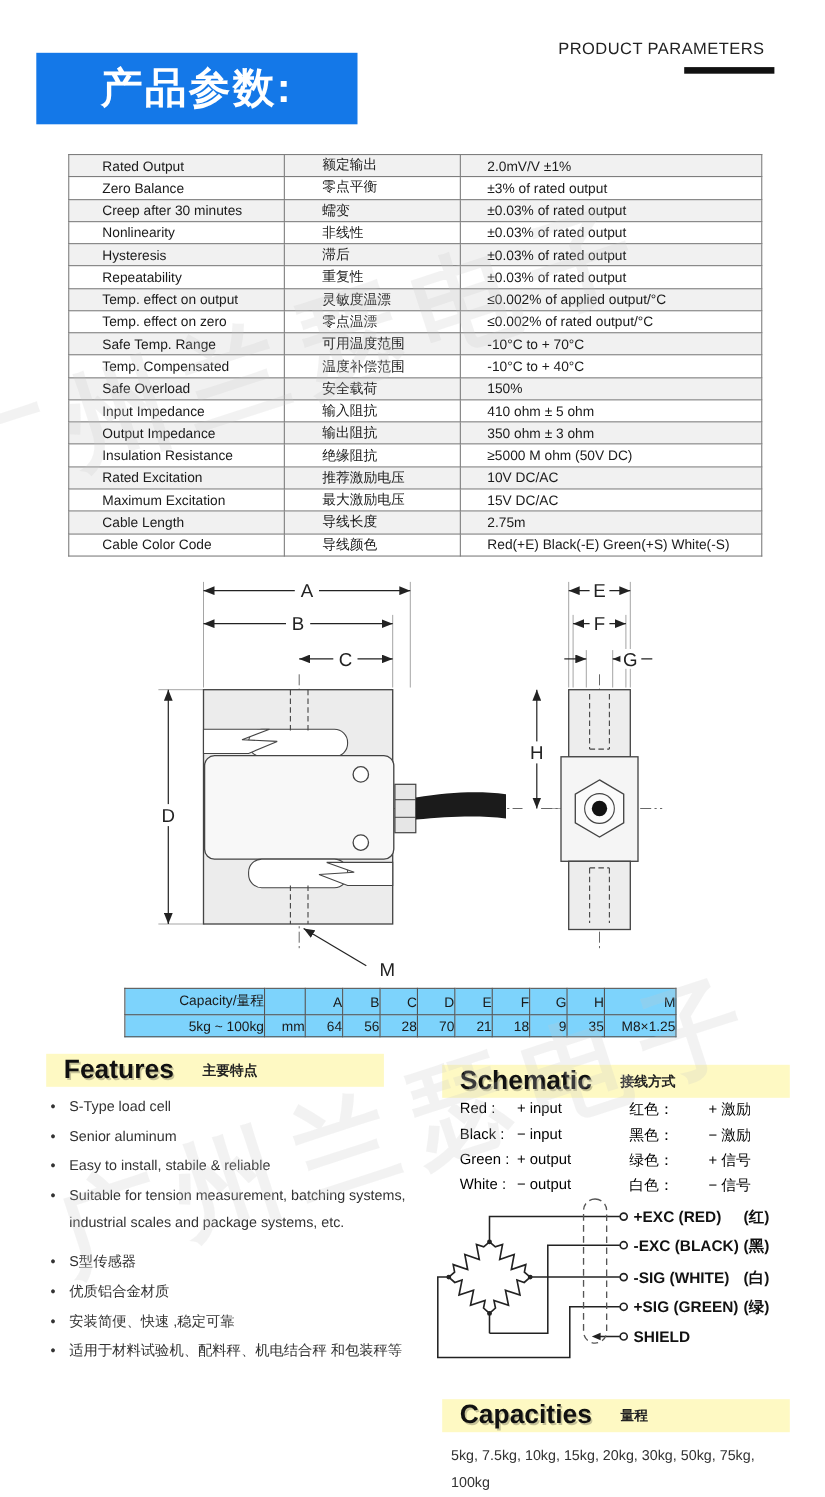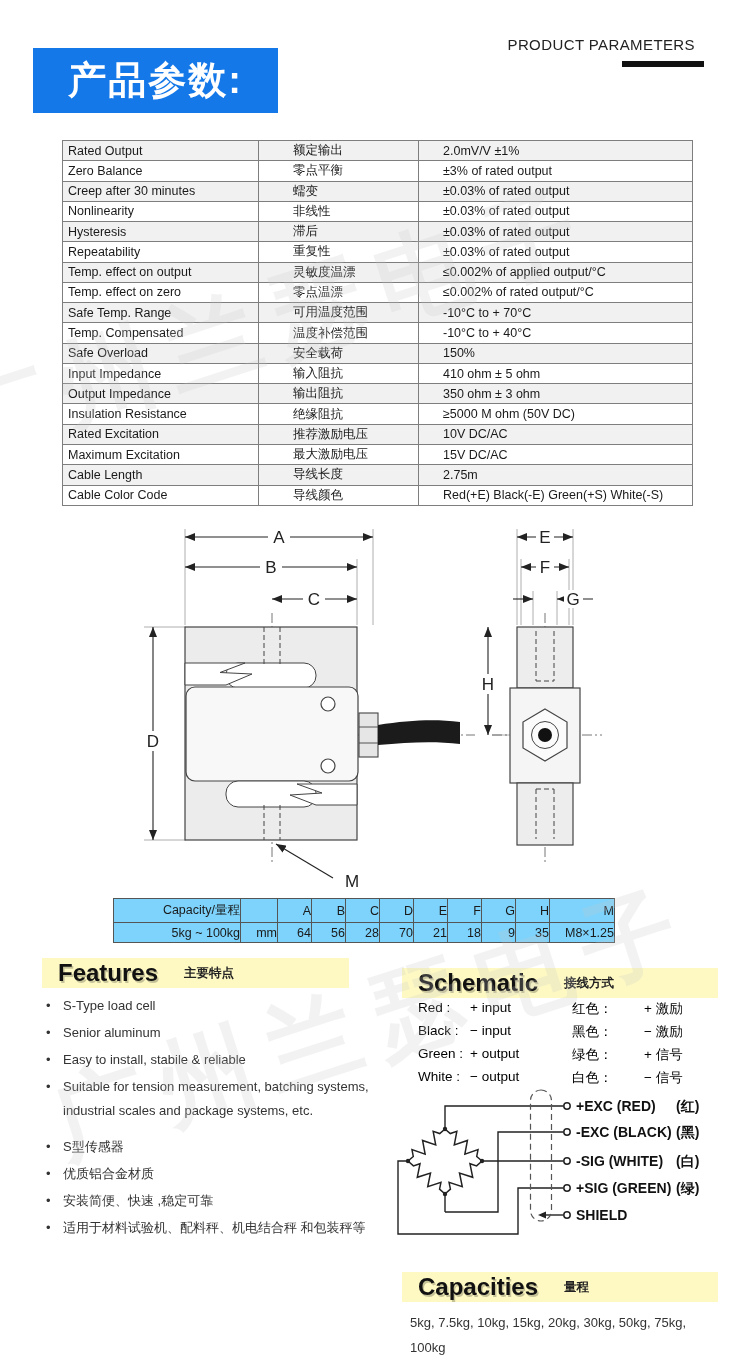--- a/index.html
+++ b/index.html
@@ -13,34 +13,34 @@
     position:absolute; z-index:3; pointer-events:none; white-space:nowrap;
     color:#c9c9c9; opacity:.22; font-size:95px; letter-spacing:16px;
     transform:rotate(-18deg); font-weight:bold;
   }
 
   
   .hdr-title { position:absolute; top:36px; right:55px; font-size:15px;
     letter-spacing:.4px; color:#222; z-index:1; }
   .hdr-bar { position:absolute; top:61px; right:46px; width:82px; height:6px;
     background:#111; z-index:1; }
-  .blue-box { position:absolute; top:48px; left:33px; width:245px; height:65px;
+  .blue-box { position:absolute; top:48px; left:33px; width:292px; height:65px;
     background:#1478e8; color:#fff; font-size:38px; font-weight:bold;
     letter-spacing:2px; display:flex; align-items:center; justify-content:center;
     z-index:1; }
 
   
   table.spec { position:absolute; top:140px; left:62px; width:630px; height:366px;
     border-collapse:collapse; table-layout:fixed; z-index:1; }
   table.spec td { border:1px solid #7e7e7e; font-size:12.5px; color:#1a1a1a;
     vertical-align:middle; overflow:hidden; white-space:nowrap; }
   table.spec { border:1px solid #555; }
   table.spec tr:nth-child(odd)  td { background:#f1f1f1; }
   table.spec tr:nth-child(even) td { background:#ffffff; }
-  table.spec td.c-en  { width:196px; padding-left:5px; }
+  table.spec td.c-en  { width:196px; padding-left:30px; }
   table.spec td.c-cn  { width:160px; padding-left:34px; }
   table.spec td.c-val { width:274px; padding-left:24px; }
 
   
   table.dims { position:absolute; top:898px; left:113px; width:501px; height:45px;
     border-collapse:collapse; table-layout:fixed; z-index:1; }
   table.dims th, table.dims td { border:1px solid #555; font-size:12.5px;
     font-weight:normal; text-align:right; color:#1a1a1a; background:#7dd3fc; }
 
   

